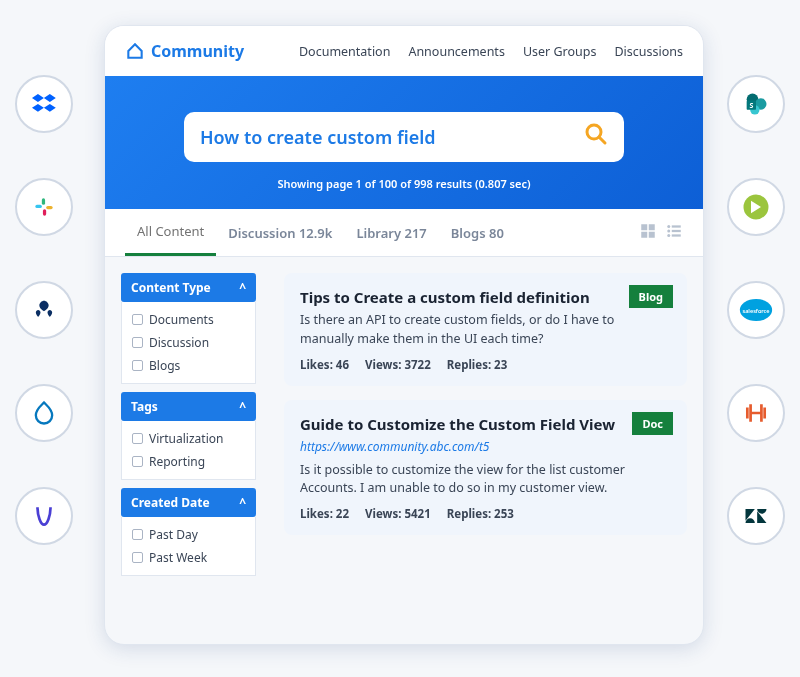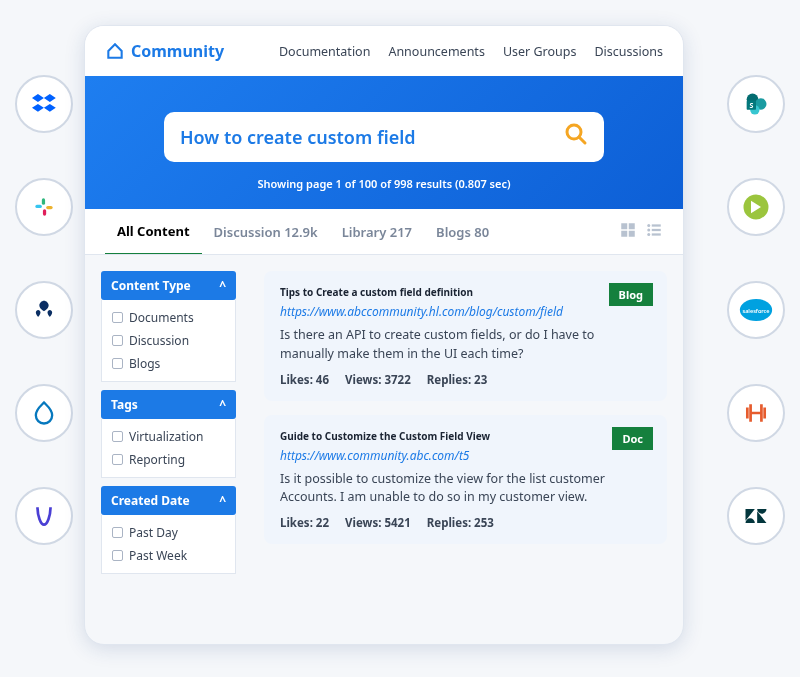--- a/index.html
+++ b/index.html
@@ -1,44 +1,44 @@
 <!DOCTYPE html>
 <html><head>
 <meta charset="utf-8">
 <style>
 *{margin:0;padding:0;box-sizing:border-box;font-family:system-ui,-apple-system,sans-serif}
 body{background:#f5f7fa;width:800px;height:677px;position:relative;overflow:hidden}
 .side-icons{position:absolute;top:75px;display:flex;flex-direction:column;gap:45px}
 .side-icons.left{left:15px}
 .side-icons.right{right:15px}
 .side-icon{width:58px;height:58px;border-radius:50%;background:#fff;border:2px solid #d0d8e4;display:flex;align-items:center;justify-content:center;font-size:26px}
-.main-card{position:absolute;left:84px;top:25px;width:600px;height:620px;background:#f5f7fa;border-radius:20px;overflow:hidden;box-shadow:0 4px 20px rgba(30,60,120,.15);border:1px solid #e0e6ef}
+.main-card{position:absolute;left:104px;top:25px;width:600px;height:620px;background:#f5f7fa;border-radius:20px;overflow:hidden;box-shadow:0 4px 20px rgba(30,60,120,.15);border:1px solid #e0e6ef}
 .header{background:#fff;padding:14px 20px;display:flex;align-items:center;gap:10px}
 .logo{display:flex;align-items:center;gap:6px;color:#1c7ae6;font-weight:700;font-size:16px}
 .nav{margin-left:auto;display:flex;gap:18px;font-size:12.5px;color:#3a4556}
 .banner{background:linear-gradient(135deg,#1e7ef0,#0d5fd6);padding:22px 30px 18px;text-align:center}
 .search-box{background:#fff;border-radius:10px;padding:10px 16px;display:flex;align-items:center;max-width:440px;margin:14px auto}
 .search-box input{border:none;flex:1;font-size:18px;color:#1c7ae6;outline:none;font-weight:600}
 .search-box input::placeholder{color:#1c7ae6}
 .search-icon{color:#f5a623;font-size:22px}
 .results-info{color:#fff;font-size:11px;margin-top:12px;font-weight:600}
 .tabs{background:#fff;padding:0 20px;display:flex;align-items:center;border-bottom:1px solid #e0e6ef}
 .tab{padding:13px 12px;font-size:13px;color:#7a8699;cursor:pointer;font-weight:600}
-.tab.active{color:#000000;border-bottom:1px solid #15803d;font-weight:700}
+.tab.active{color:#737373;border-bottom:3px solid #15803d;font-weight:400}
 .view-toggles{margin-left:auto;display:flex;gap:8px;color:#b8c2d0;font-size:18px}
 .content{display:flex;padding:16px;gap:28px}
 .sidebar{width:135px;flex-shrink:0}
 .filter-group{margin-bottom:8px}
 .filter-head{background:#1c7ae6;color:#fff;padding:6px 10px;font-size:12px;font-weight:700;display:flex;justify-content:space-between;align-items:center;border-radius:3px}
 .filter-options{background:#fff;border:1px solid #e0e6ef;border-top:none;padding:6px 10px}
 .filter-opt{display:flex;align-items:center;gap:6px;padding:3px 0;font-size:12px;color:#3a4556}
 .filter-opt .cb{width:11px;height:11px;border:1.5px solid #aab4c4;border-radius:2px;flex-shrink:0}
 .cards{flex:1;display:flex;flex-direction:column;gap:14px}
 .result{background:#f0f5fc;border-radius:8px;padding:14px 16px;position:relative}
-.result h3{font-size:10px;color:#1a2332;font-weight:700;margin-bottom:4px}
+.result h3{font-size:15px;color:#1a2332;font-weight:700;margin-bottom:4px}
 .result .url{color:#1c7ae6;font-style:italic;font-size:12px;margin-bottom:6px}
 .result .snippet{color:#3a4556;font-size:12.5px;line-height:1.5;margin-bottom:8px}
 .result .meta{font-size:11.5px;color:#3a4556;font-weight:700;display:flex;gap:16px}
 .badge{position:absolute;top:12px;right:14px;background:#15803d;color:#fff;padding:4px 10px;font-size:11px;font-weight:700;border-radius:0}
 </style>
 </head>
 <body>
 
 <div class="side-icons left">
   <div class="side-icon">
@@ -208,21 +208,20 @@
               <span>Past Week</span>
             </div>
         </div>
       </div>
     </div>
 
     <div class="cards">
       <div class="result">
         <span class="badge">Blog</span>
         <h3>Tips to Create a custom field definition</h3>
-        <div class="url">https://www.abccommunity.hl.com/blog/custom/field</div>
         <div class="snippet">Is there an API to create custom fields, or do I have to manually make them in the UI each time?</div>
         <div class="meta">
           <span>Likes: 46</span>
           <span>Views: 3722</span>
           <span>Replies: 23</span>
         </div>
       </div>
       <div class="result">
         <span class="badge">Doc</span>
         <h3>Guide to Customize the Custom Field View</h3>

